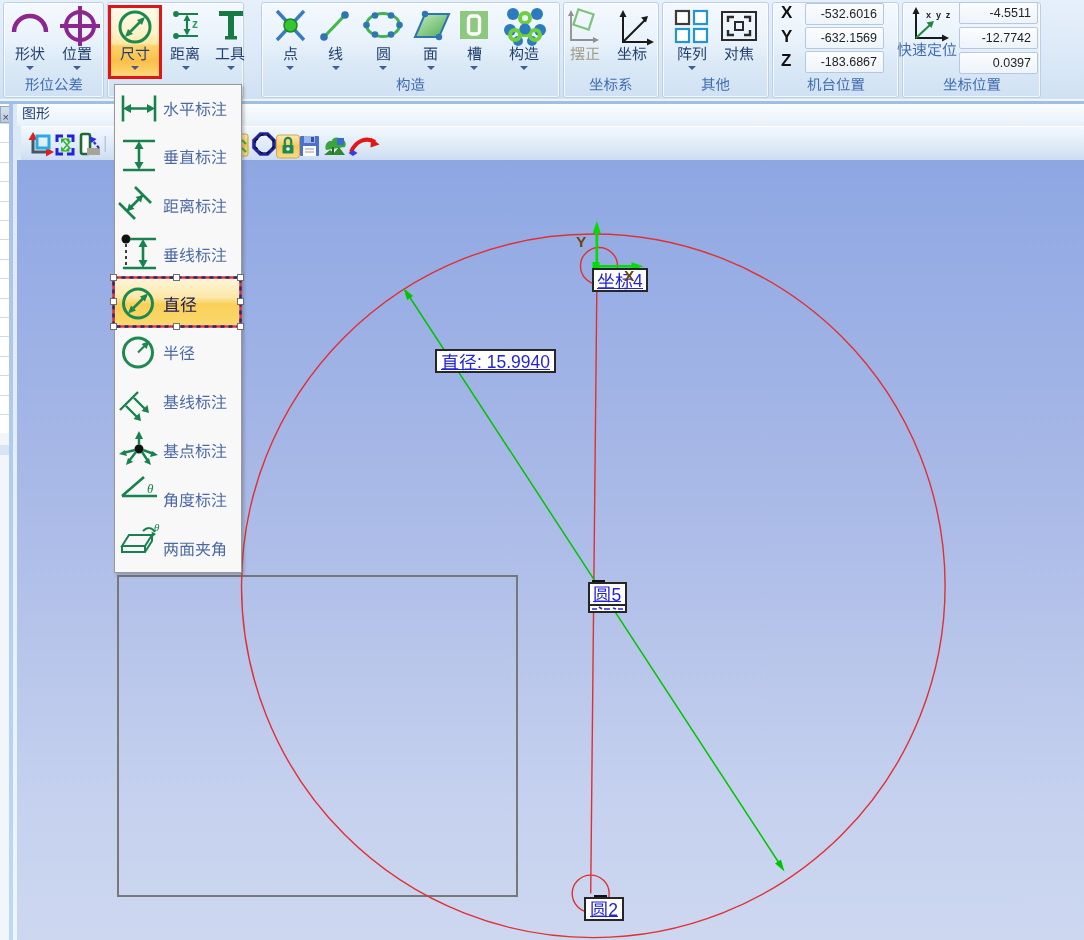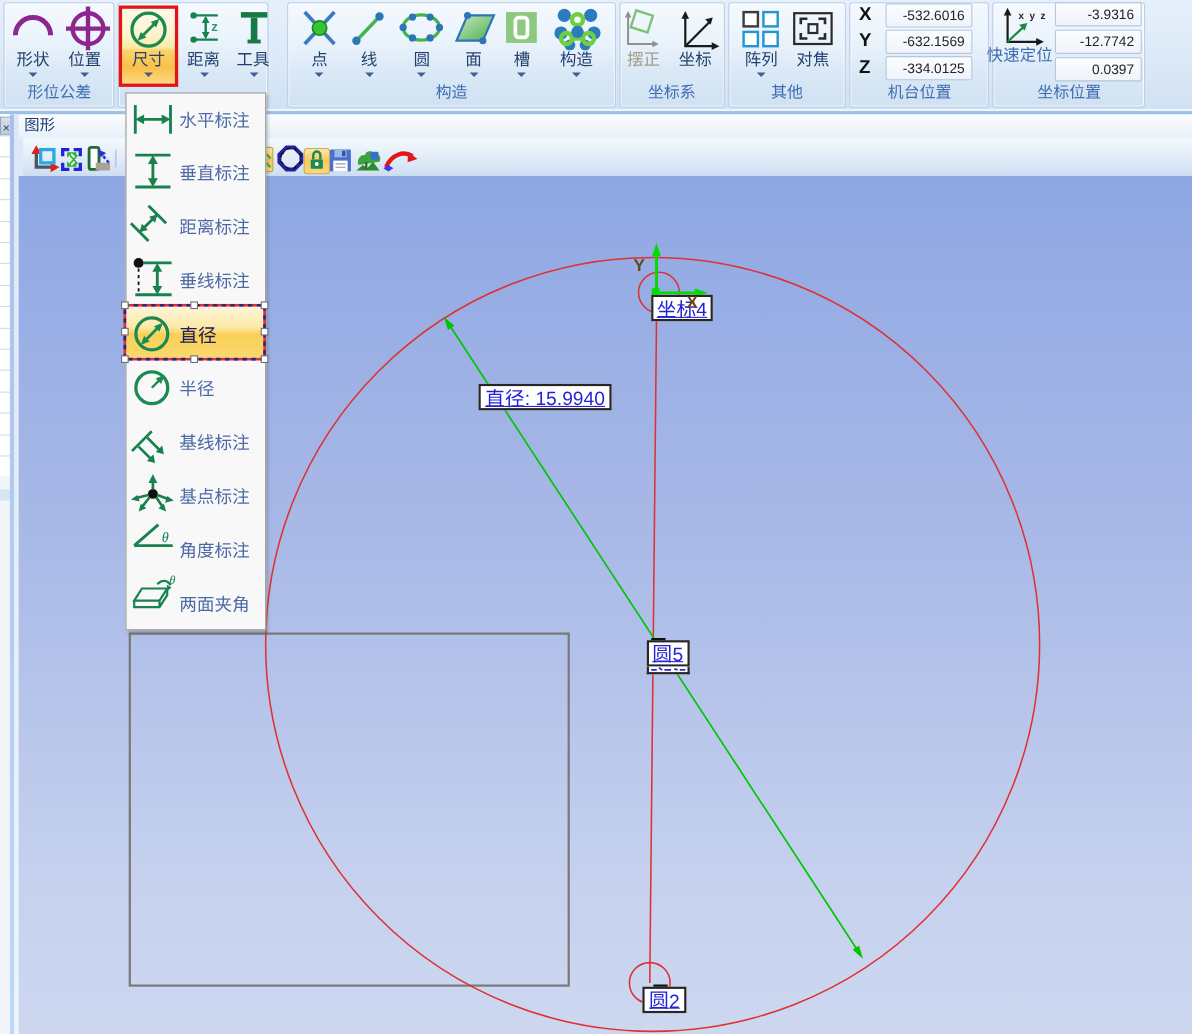--- a/index.html
+++ b/index.html
@@ -266,40 +266,40 @@
 <div style="position:absolute;left:712.5px;top:46px;width:52px;text-align:center"><svg style="display:inline-block;vertical-align:0px" width="30.0" height="15.0" viewBox="0 -880 2000 1000" fill="#24406e">
         <use href="#u5BF9" x="0"></use>
         <use href="#u7126" x="1000"></use>
       </svg></div>
 <div class="caret" style="left:687.5px;top:66px"></div>
 <div style="position:absolute;left:781px;top:3px;"><span style="font-size:17px;font-weight:bold;color:#111">X</span></div>
 <div class="fld" style="left:805px;top:3px">-532.6016</div>
 <div style="position:absolute;left:781px;top:27px;"><span style="font-size:17px;font-weight:bold;color:#111">Y</span></div>
 <div class="fld" style="left:805px;top:27px">-632.1569</div>
 <div style="position:absolute;left:781px;top:51px;"><span style="font-size:17px;font-weight:bold;color:#111">Z</span></div>
-<div class="fld" style="left:805px;top:51px">-334.0125</div>
+<div class="fld" style="left:805px;top:51px">-183.6867</div>
 <svg class="abs" style="left:905px;top:6px" width="52" height="38" viewBox="0 0 52 38">
 <g stroke="#1a1a1a" stroke-width="2" fill="none">
         <path d="M11 4V32H40"></path>
       </g>
 <g fill="#1a1a1a">
         <path d="M11 1l-3.5 7h7z"></path>
         <path d="M44 32l-7 -3.5v7z"></path>
       </g>
 <path d="M11 32 26 18" stroke="#1c8a3c" stroke-width="2" fill="none"></path>
 <path d="M29 15l-7.5 1.5 5 5.5z" fill="#1c8a3c"></path>
 <text x="21" y="11.5" font-size="9" font-weight="bold" fill="#222" font-family="Liberation Sans" letter-spacing="1.2">x y z</text>
 </svg>
 <div style="position:absolute;left:897px;top:42px;"><svg style="display:inline-block;vertical-align:0px" width="60.0" height="15.0" viewBox="0 -880 4000 1000" fill="#3e6cb0">
         <use href="#u5FEB" x="0"></use>
         <use href="#u901F" x="1000"></use>
         <use href="#u5B9A" x="2000"></use>
         <use href="#u4F4D" x="3000"></use>
       </svg></div>
-<div class="fld" style="left:959px;top:2.0px">-3.9316</div>
+<div class="fld" style="left:959px;top:2.0px">-4.5511</div>
 <div class="fld" style="left:959px;top:27.0px">-12.7742</div>
 <div class="fld" style="left:959px;top:52.0px">0.0397</div>
 <div class="abs" style="left:0;top:104px;width:1084px;height:22px;background:linear-gradient(180deg,#fbfdff,#e7f0fa)"></div>
 <div style="position:absolute;left:22px;top:106px;"><svg style="display:inline-block;vertical-align:0px" width="28.0" height="14.0" viewBox="0 -880 2000 1000" fill="#1e3a70">
         <use href="#u56FE" x="0"></use>
         <use href="#u5F62" x="1000"></use>
       </svg></div>
 <div class="abs" style="left:21px;top:126px;width:1063px;height:34px;background:linear-gradient(180deg,#f2f8fd 0%,#e0ebf8 55%,#cdddf2 100%);border-top:1px solid #fff"></div>
 <svg class="abs" style="left:21px;top:126px" width="360" height="34" viewBox="0 0 360 34">
 <g>

